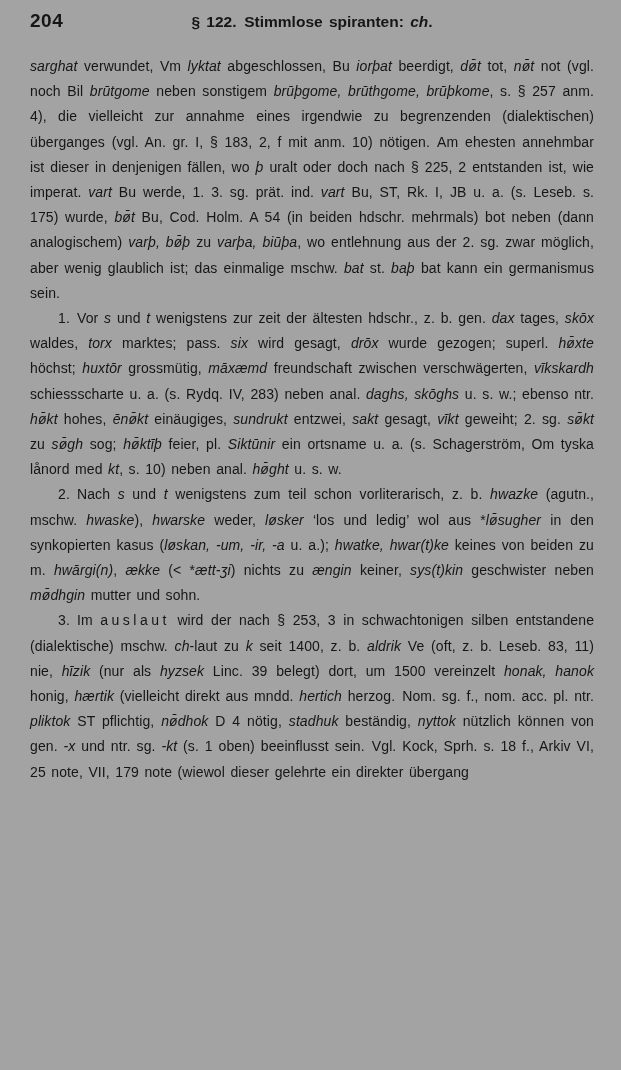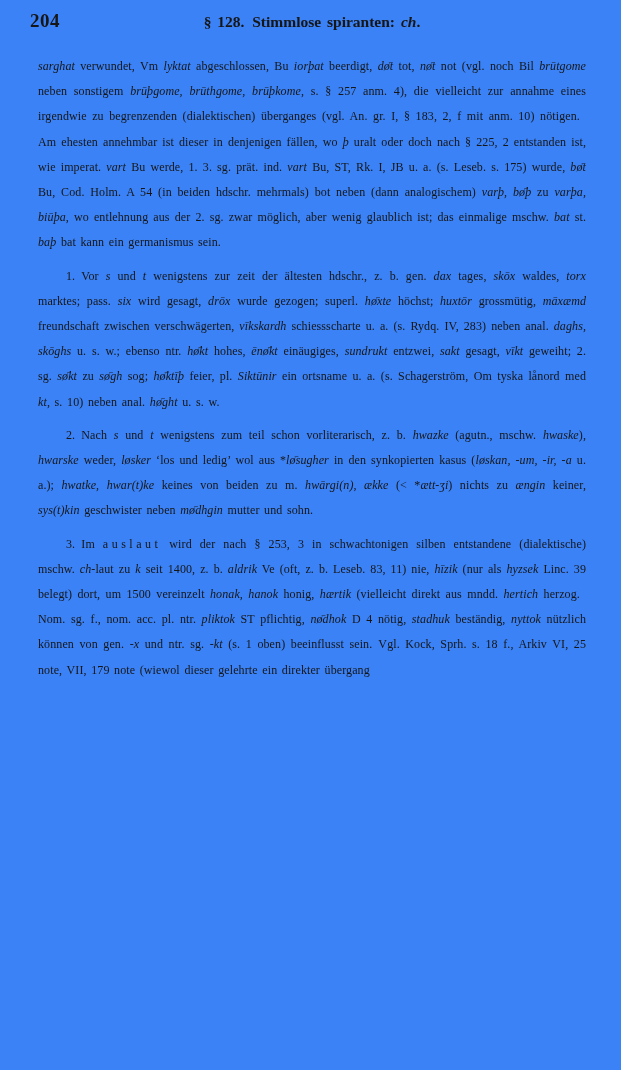--- a/index.html
+++ b/index.html
@@ -4,23 +4,23 @@
 <style>
   html, body {
     margin: 0;
     padding: 0;
     background: #e9e9e6;
   }
   .page {
     position: relative;
     width: 621px;
     height: 1070px;
-    background: #3b82f6;
+    background: #a3a3a3;
     color: #161616;
-    font-family: Liberation Serif, serif;
+    font-family: Liberation Sans, sans-serif;
     box-sizing: border-box;
     padding: 10px 27px 0 30px;
     overflow: hidden;
   }
   .running-head {
     position: relative;
     height: 30px;
     font-weight: bold;
   }
   .pagenum {
@@ -36,22 +36,22 @@
     right: 40px;
     top: 3px;
     text-align: center;
     font-size: 15.5px;
     word-spacing: 2px;
   }
   .text-block {
     margin-top: 14px;
   }
   .para {
-    margin: 8px;
-    font-size: 12px;
+    margin: 0;
+    font-size: 14px;
     line-height: 25.2px;
     text-align: justify;
     letter-spacing: 0.1px;
     word-spacing: 1.5px;
   }
   .para.section {
     margin-top: 21px;
     text-indent: 28px;
   }
   .para.item {
@@ -60,21 +60,21 @@
   i { font-style: italic; }
   .sp { letter-spacing: 3.5px; }
 </style>
 </head>
 <body>
 
 <div class="page">
 
   <header class="running-head">
     <span class="pagenum">204</span>
-    <span class="head-title"><span>§ 128. Stimmlose spiranten: </span><i>ch</i><span>.</span></span>
+    <span class="head-title"><span>§ 122. Stimmlose spiranten: </span><i>ch</i><span>.</span></span>
   </header>
 
   <main class="text-block">
     <p class="para cont"><i>sarghat</i><span> verwundet, Vm </span><i>lyktat</i><span> abgeschlossen, Bu </span><i>iorþat</i><span> beerdigt, </span><i>dø̄t</i><span> tot, </span><i>nø̄t</i><span> not (vgl. noch Bil </span><i>brūtgome</i><span> neben sonstigem </span><i>brūþgome, brūthgome, brūþkome</i><span>, s. § 257 anm. 4), die vielleicht zur annahme eines irgendwie zu begrenzenden (dialektischen) überganges (vgl. An. gr. I, § 183, 2, f mit anm. 10) nötigen. Am ehesten annehmbar ist dieser in denjenigen fällen, wo </span><i>þ</i><span> uralt oder doch nach § 225, 2 entstanden ist, wie imperat. </span><i>vart</i><span> Bu werde, 1. 3. sg. prät. ind. </span><i>vart</i><span> Bu, ST, Rk. I, JB u. a. (s. Leseb. s. 175) wurde, </span><i>bø̄t</i><span> Bu, Cod. Holm. A 54 (in beiden hdschr. mehrmals) bot neben (dann analogischem) </span><i>varþ, bø̄þ</i><span> zu </span><i>varþa, biūþa</i><span>, wo entlehnung aus der 2. sg. zwar möglich, aber wenig glaublich ist; das einmalige mschw. </span><i>bat</i><span> st. </span><i>baþ</i><span> bat kann ein germanismus sein.</span></p>
     <p class="para item"><span>1. Vor </span><i>s</i><span> und </span><i>t</i><span> wenigstens zur zeit der ältesten hdschr., z. b. gen. </span><i>dax</i><span> tages, </span><i>skōx</i><span> waldes, </span><i>torx</i><span> marktes; pass. </span><i>six</i><span> wird gesagt, </span><i>drōx</i><span> wurde gezogen; superl. </span><i>hø̄xte</i><span> höchst; </span><i>huxtōr</i><span> grossmütig, </span><i>māxæmd</i><span> freundschaft zwischen verschwägerten, </span><i>vīkskardh</i><span> schiessscharte u. a. (s. Rydq. IV, 283) neben anal. </span><i>daghs, skōghs</i><span> u. s. w.; ebenso ntr. </span><i>hø̄kt</i><span> hohes, </span><i>ēnø̄kt</i><span> einäugiges, </span><i>sundrukt</i><span> entzwei, </span><i>sakt</i><span> gesagt, </span><i>vīkt</i><span> geweiht; 2. sg. </span><i>sø̄kt</i><span> zu </span><i>sø̄gh</i><span> sog; </span><i>hø̄ktīþ</i><span> feier, pl. </span><i>Siktūnir</i><span> ein ortsname u. a. (s. Schagerström, Om tyska lånord med </span><i>kt</i><span>, s. 10) neben anal. </span><i>hø̄ght</i><span> u. s. w.</span></p>
     <p class="para item"><span>2. Nach </span><i>s</i><span> und </span><i>t</i><span> wenigstens zum teil schon vorliterarisch, z. b. </span><i>hwazke</i><span> (agutn., mschw. </span><i>hwaske</i><span>), </span><i>hwarske</i><span> weder, </span><i>løsker</i><span> ‘los und ledig’ wol aus *</span><i>lø̄sugher</i><span> in den synkopierten kasus (</span><i>løskan, -um, -ir, -a</i><span> u. a.); </span><i>hwatke, hwar(t)ke</i><span> keines von beiden zu m. </span><i>hwārgi(n)</i><span>, </span><i>ække</i><span> (&lt; *</span><i>ætt-ʒi</i><span>) nichts zu </span><i>ængin</i><span> keiner, </span><i>sys(t)kin</i><span> geschwister neben </span><i>mø̄dhgin</i><span> mutter und sohn.</span></p>
     <p class="para item"><span>3. Im </span><span class="sp">auslaut</span><span> wird der nach § 253, 3 in schwachtonigen silben entstandene (dialektische) mschw. </span><i>ch</i><span>-laut zu </span><i>k</i><span> seit 1400, z. b. </span><i>aldrik</i><span> Ve (oft, z. b. Leseb. 83, 11) nie, </span><i>hīzik</i><span> (nur als </span><i>hyzsek</i><span> Linc. 39 belegt) dort, um 1500 vereinzelt </span><i>honak, hanok</i><span> honig, </span><i>hærtik</i><span> (vielleicht direkt aus mndd. </span><i>hertich</i><span> herzog. Nom. sg. f., nom. acc. pl. ntr. </span><i>pliktok</i><span> ST pflichtig, </span><i>nø̄dhok</i><span> D 4 nötig, </span><i>stadhuk</i><span> beständig, </span><i>nyttok</i><span> nützlich können von gen. </span><i>-x</i><span> und ntr. sg. </span><i>-kt</i><span> (s. 1 oben) beeinflusst sein. Vgl. Kock, Sprh. s. 18 f., Arkiv VI, 25 note, VII, 179 note (wiewol dieser gelehrte ein direkter übergang </span></p>
   </main>
 
 </div>

